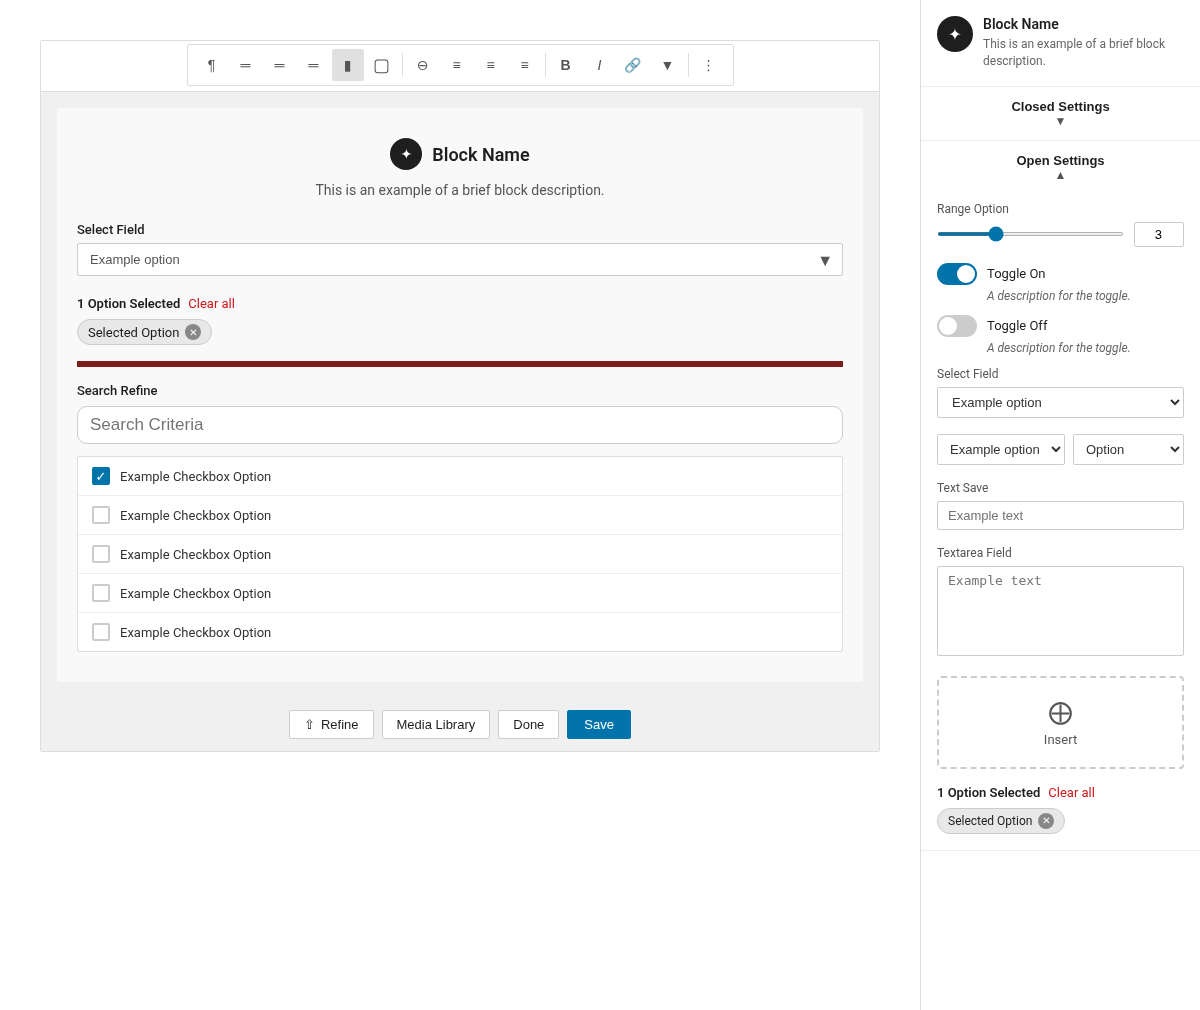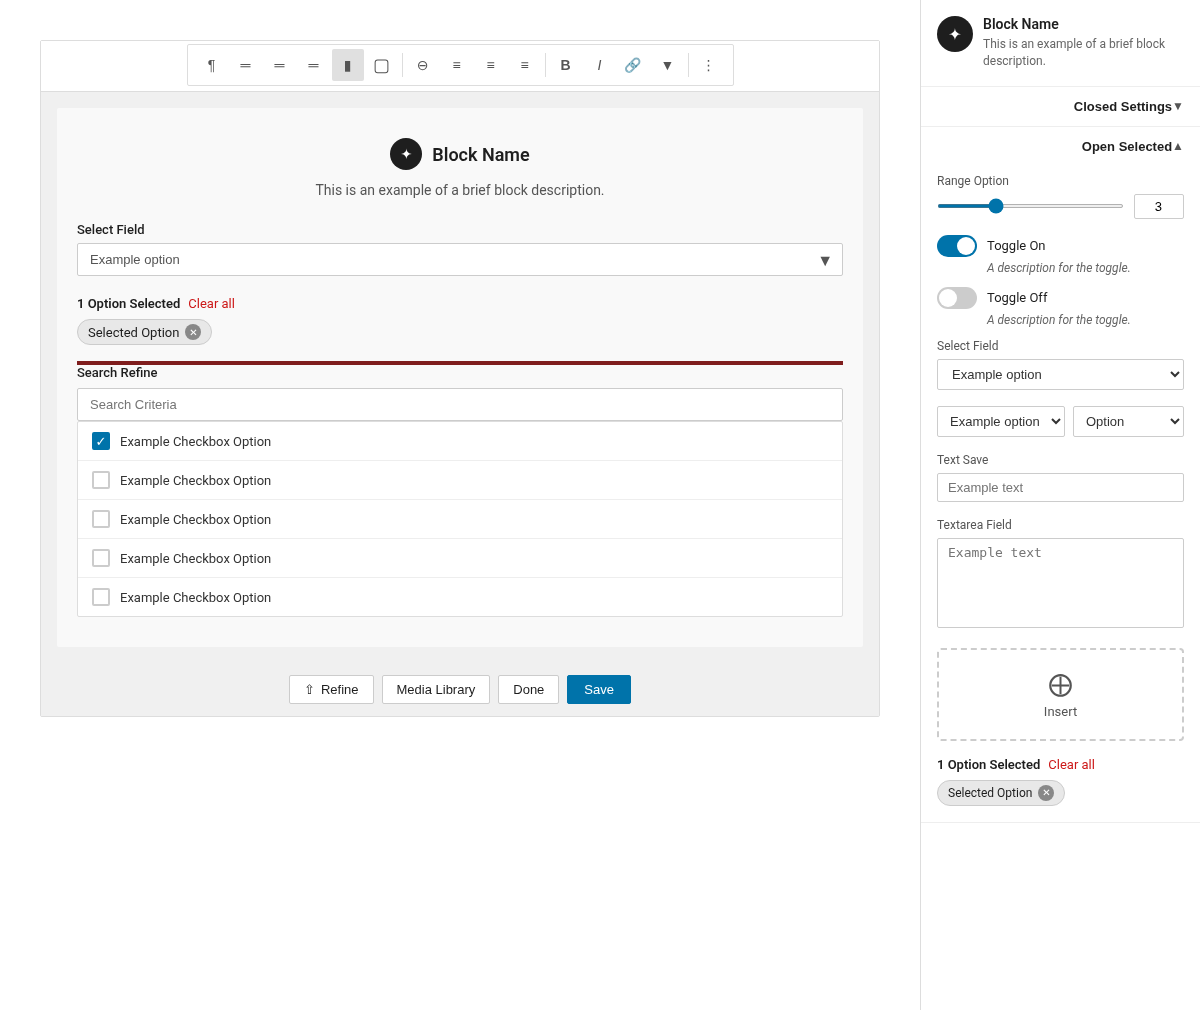--- a/index.html
+++ b/index.html
@@ -177,39 +177,41 @@
       cursor: pointer;
       display: flex;
       align-items: center;
       justify-content: center;
       color: #fff;
       font-size: 10px;
     }
 
     
     .search-section {
-      border-top: 4px solid #7f1d1d;
+      border-top: 6px solid #7f1d1d;
+      padding-top: 16px;
     }
 
     .search-label {
       font-size: 13px;
       font-weight: 500;
       color: #1e1e1e;
       margin-bottom: 8px;
       display: block;
     }
 
     .search-input {
       width: 100%;
       padding: 8px 12px;
       border: 1px solid #ccc;
-      border-radius: 2px;
-      background: #fff;
-      font-size: 13px;
+      border-radius: 10px;
+      background: #fff;
+      font-size: 17px;
       color: #999;
+      margin-bottom: 12px;
     }
 
     
     .checkbox-list {
       background: #fff;
       border: 1px solid #ddd;
       border-radius: 2px;
     }
 
     .checkbox-item {
@@ -368,20 +370,21 @@
     .accordion-header {
       display: flex;
       align-items: center;
       justify-content: flex-end;
       padding: 12px 16px;
       cursor: pointer;
       background: none;
       border: none;
       width: 100%;
       text-align: left;
+      flex-direction: column;
     }
 
     .accordion-title {
       font-size: 13px;
       font-weight: 600;
       color: #1e1e1e;
     }
 
     .accordion-chevron {
       color: #555;
@@ -690,21 +693,21 @@
 
   <div class="accordion">
     <button class="accordion-header">
       <span class="accordion-title">Closed Settings</span>
       <span class="accordion-chevron">▼</span>
     </button>
   </div>
 
   <div class="accordion">
     <button class="accordion-header">
-      <span class="accordion-title">Open Selected</span>
+      <span class="accordion-title">Open Settings</span>
       <span class="accordion-chevron">▲</span>
     </button>
     <div class="accordion-content">
 
       
       <span class="sidebar-field-label">Range Option</span>
       <div class="range-row">
         <input type="range" class="range-input" min="0" max="10" value="3" style="">
         <input type="number" class="range-number" value="3" style="">
       </div>

